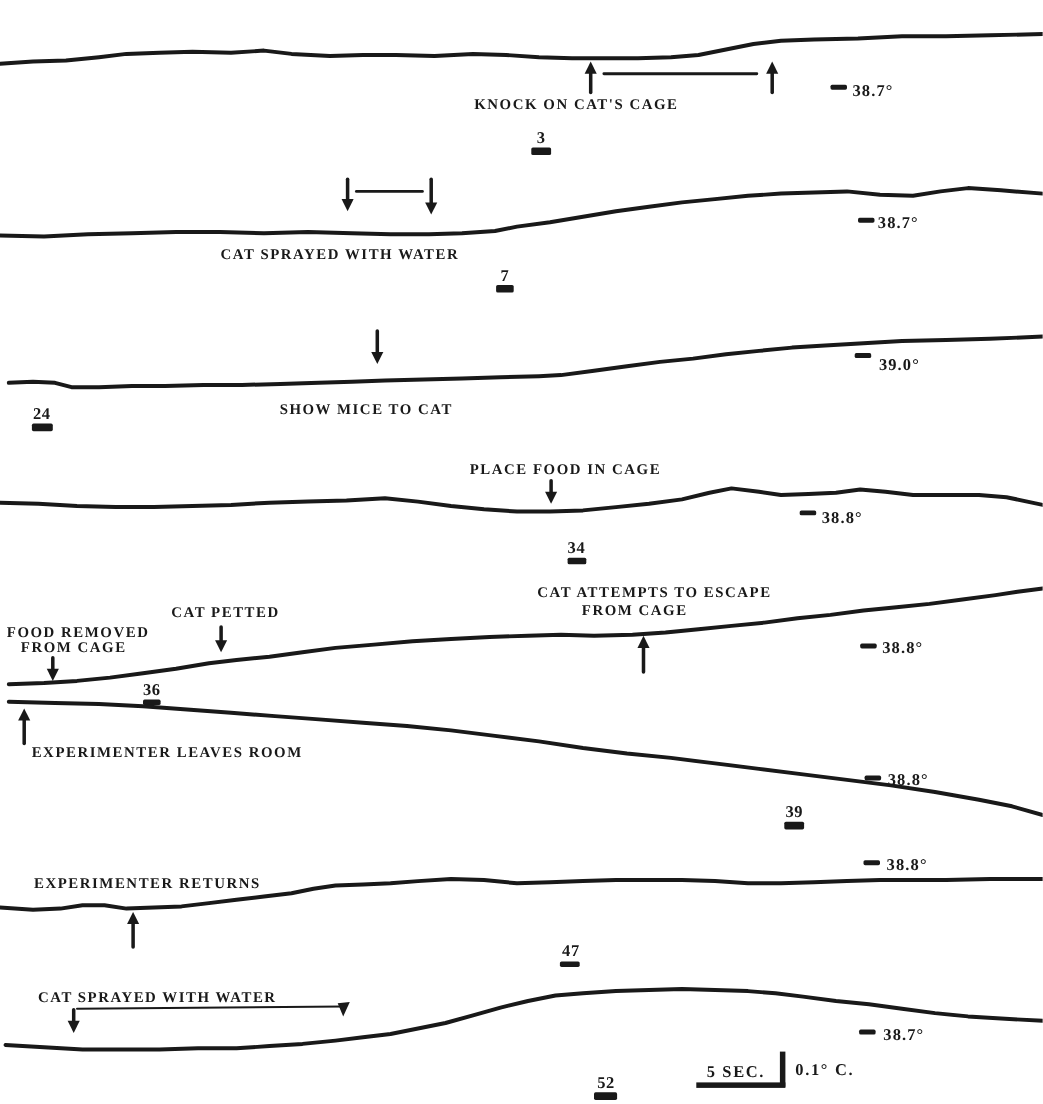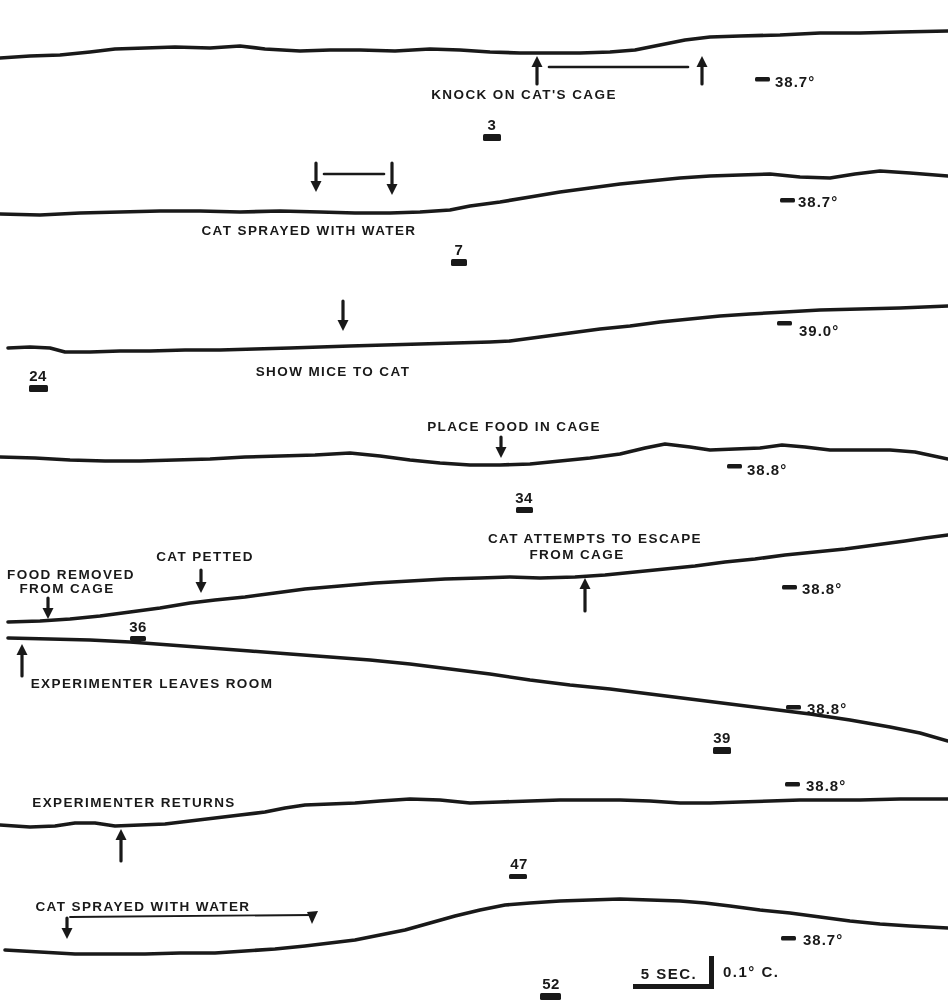--- a/index.html
+++ b/index.html
@@ -1,21 +1,21 @@
 <!DOCTYPE html>
 <html><head>
 <meta charset="utf-8">
 <style>
   html,body{margin:0;padding:0;background:#ffffff;}
   .page{
     position:relative;
     width:948px;height:1004px;
     background:#ffffff;
     overflow:hidden;
-    font-family:Liberation Sans, sans-serif;
+    font-family:Liberation Serif, serif;
   }
   .page svg{position:absolute;left:0;top:0;width:100%;height:100%;}
   text{fill:#191919;}
   .ev{font-weight:bold;font-size:13.5px;letter-spacing:1.4px;}
   .temp{font-weight:bold;font-size:15px;letter-spacing:1px;}
   .trial{font-weight:bold;font-size:15px;letter-spacing:.5px;}
   .scaletxt{font-weight:bold;font-size:15px;letter-spacing:1.5px;}
 </style>
 </head>
 <body>

